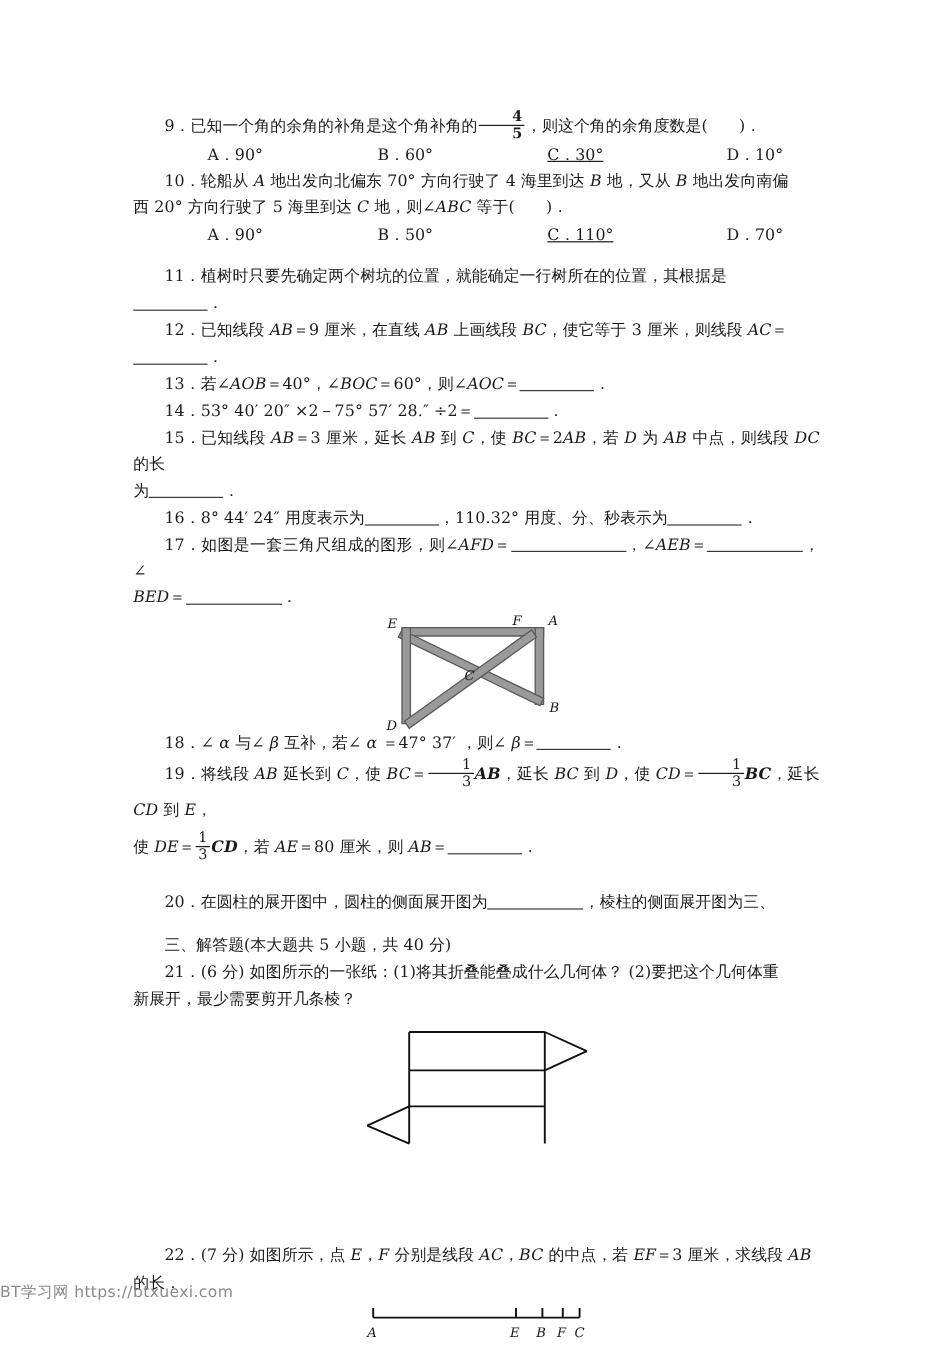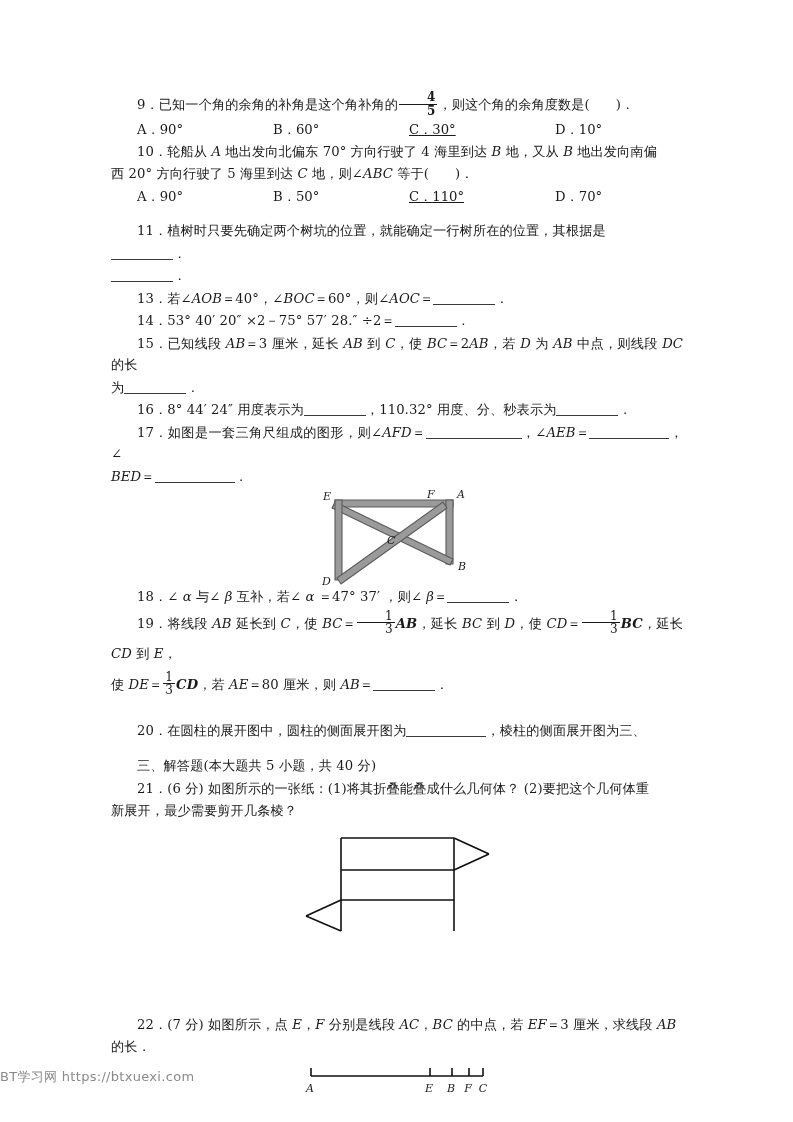--- a/index.html
+++ b/index.html
@@ -69,20 +69,21 @@
     width: 26px;
   }
   .opts {
     display: flex;
     font-size: 13.2px;
     line-height: 21.5px;
     padding-left: 26px;
   }
   .opts > span {
     display: inline-block;
+    margin-left: 36px;
   }
   .opt-a { width: 136px; }
   .opt-b { width: 136px; }
   .opt-c { width: 146px; text-decoration: underline; }
   .opt-d { width: 100px; }
 
   
   .frac {
     display: inline-block;
     vertical-align: -0.55em;
@@ -155,20 +156,23 @@
     </div>
 
     <div class="gap-md"></div>
 
 
     <div class="line indent">11．植树时只要先确定两个树坑的位置，就能确定一行树所在的位置，其根据是</div>
     <div class="line">
       <span class="blank-s"></span><span>．</span>
     </div>
 
+    <div class="line indent">
+      <span>12．已知线段 </span><span class="it">AB</span><span>＝9 厘米，在直线 </span><span class="it">AB</span><span> 上画线段 </span><span class="it">BC</span><span>，使它等于 3 厘米，则线段 </span><span class="it">AC</span><span>＝</span>
+    </div>
     <div class="line">
       <span class="blank-s"></span><span>．</span>
     </div>
 
     <div class="line indent">
       <span>13．若∠</span><span class="it">AOB</span><span>＝40°，∠</span><span class="it">BOC</span><span>＝60°，则∠</span><span class="it">AOC</span><span>＝</span><span class="blank-s"></span><span>．</span>
     </div>
 
     <div class="line indent">
       <span>14．53° 40′ 20″ ×2－75° 57′ 28.″ ÷2＝</span><span class="blank-s"></span><span>．</span>

